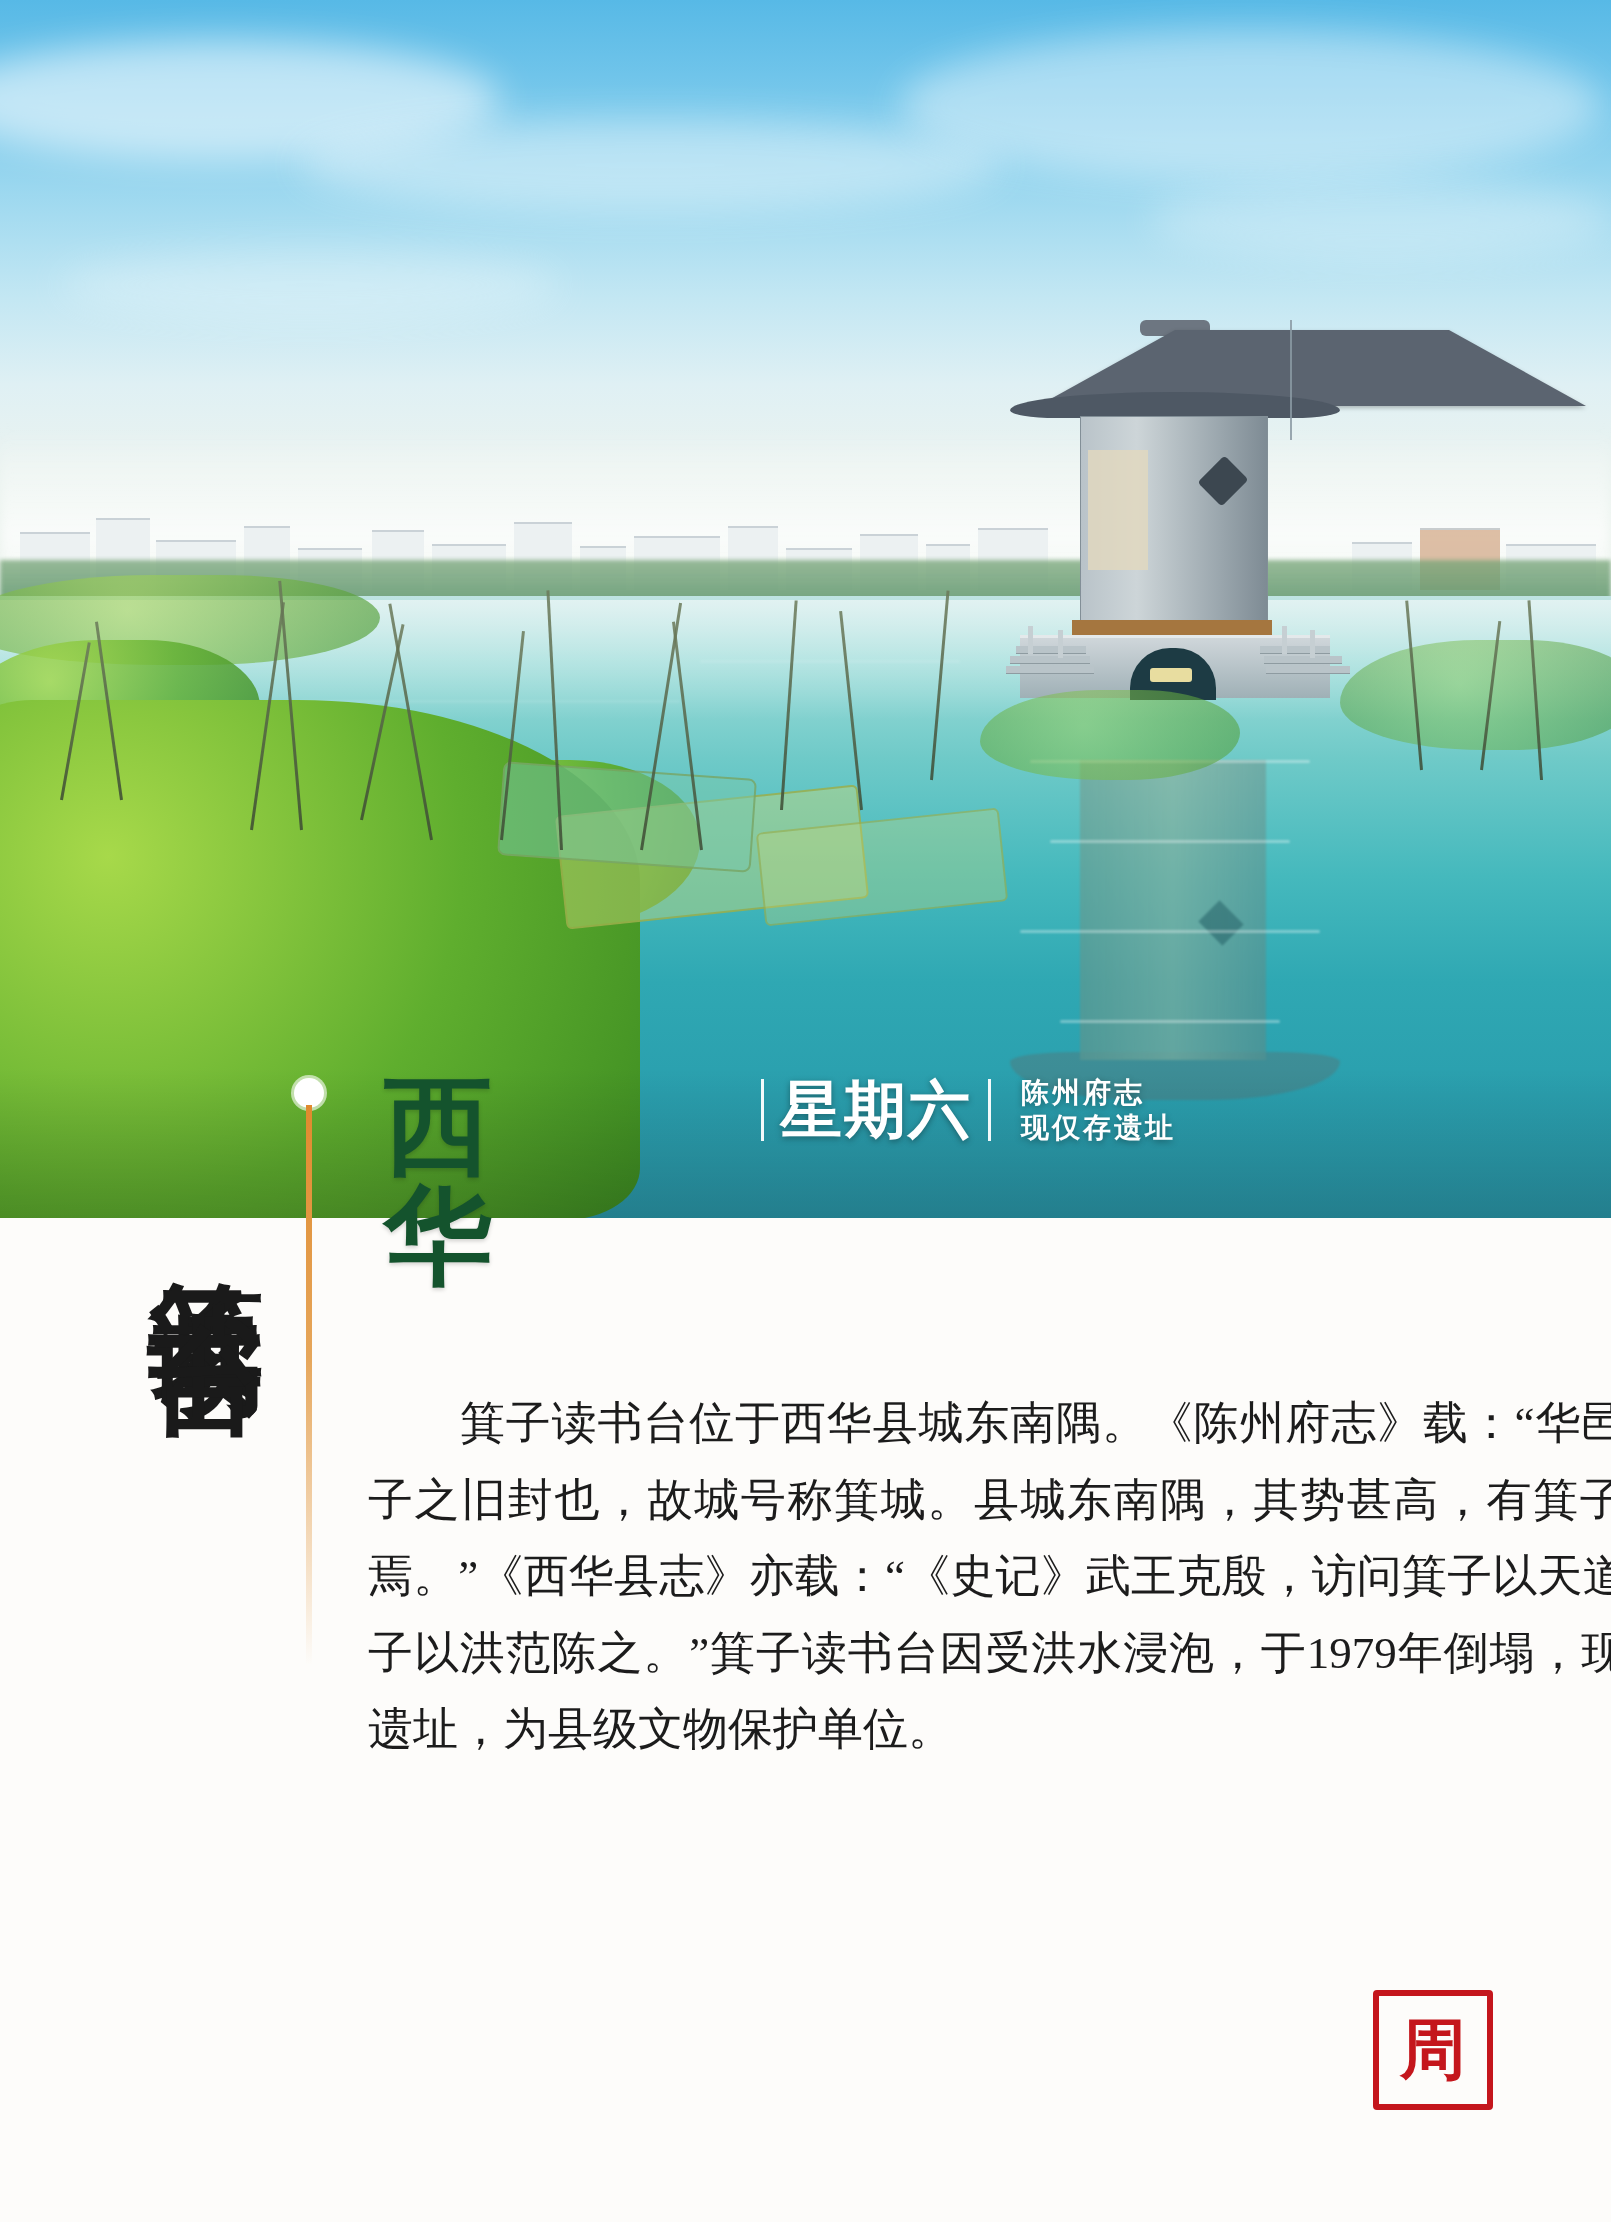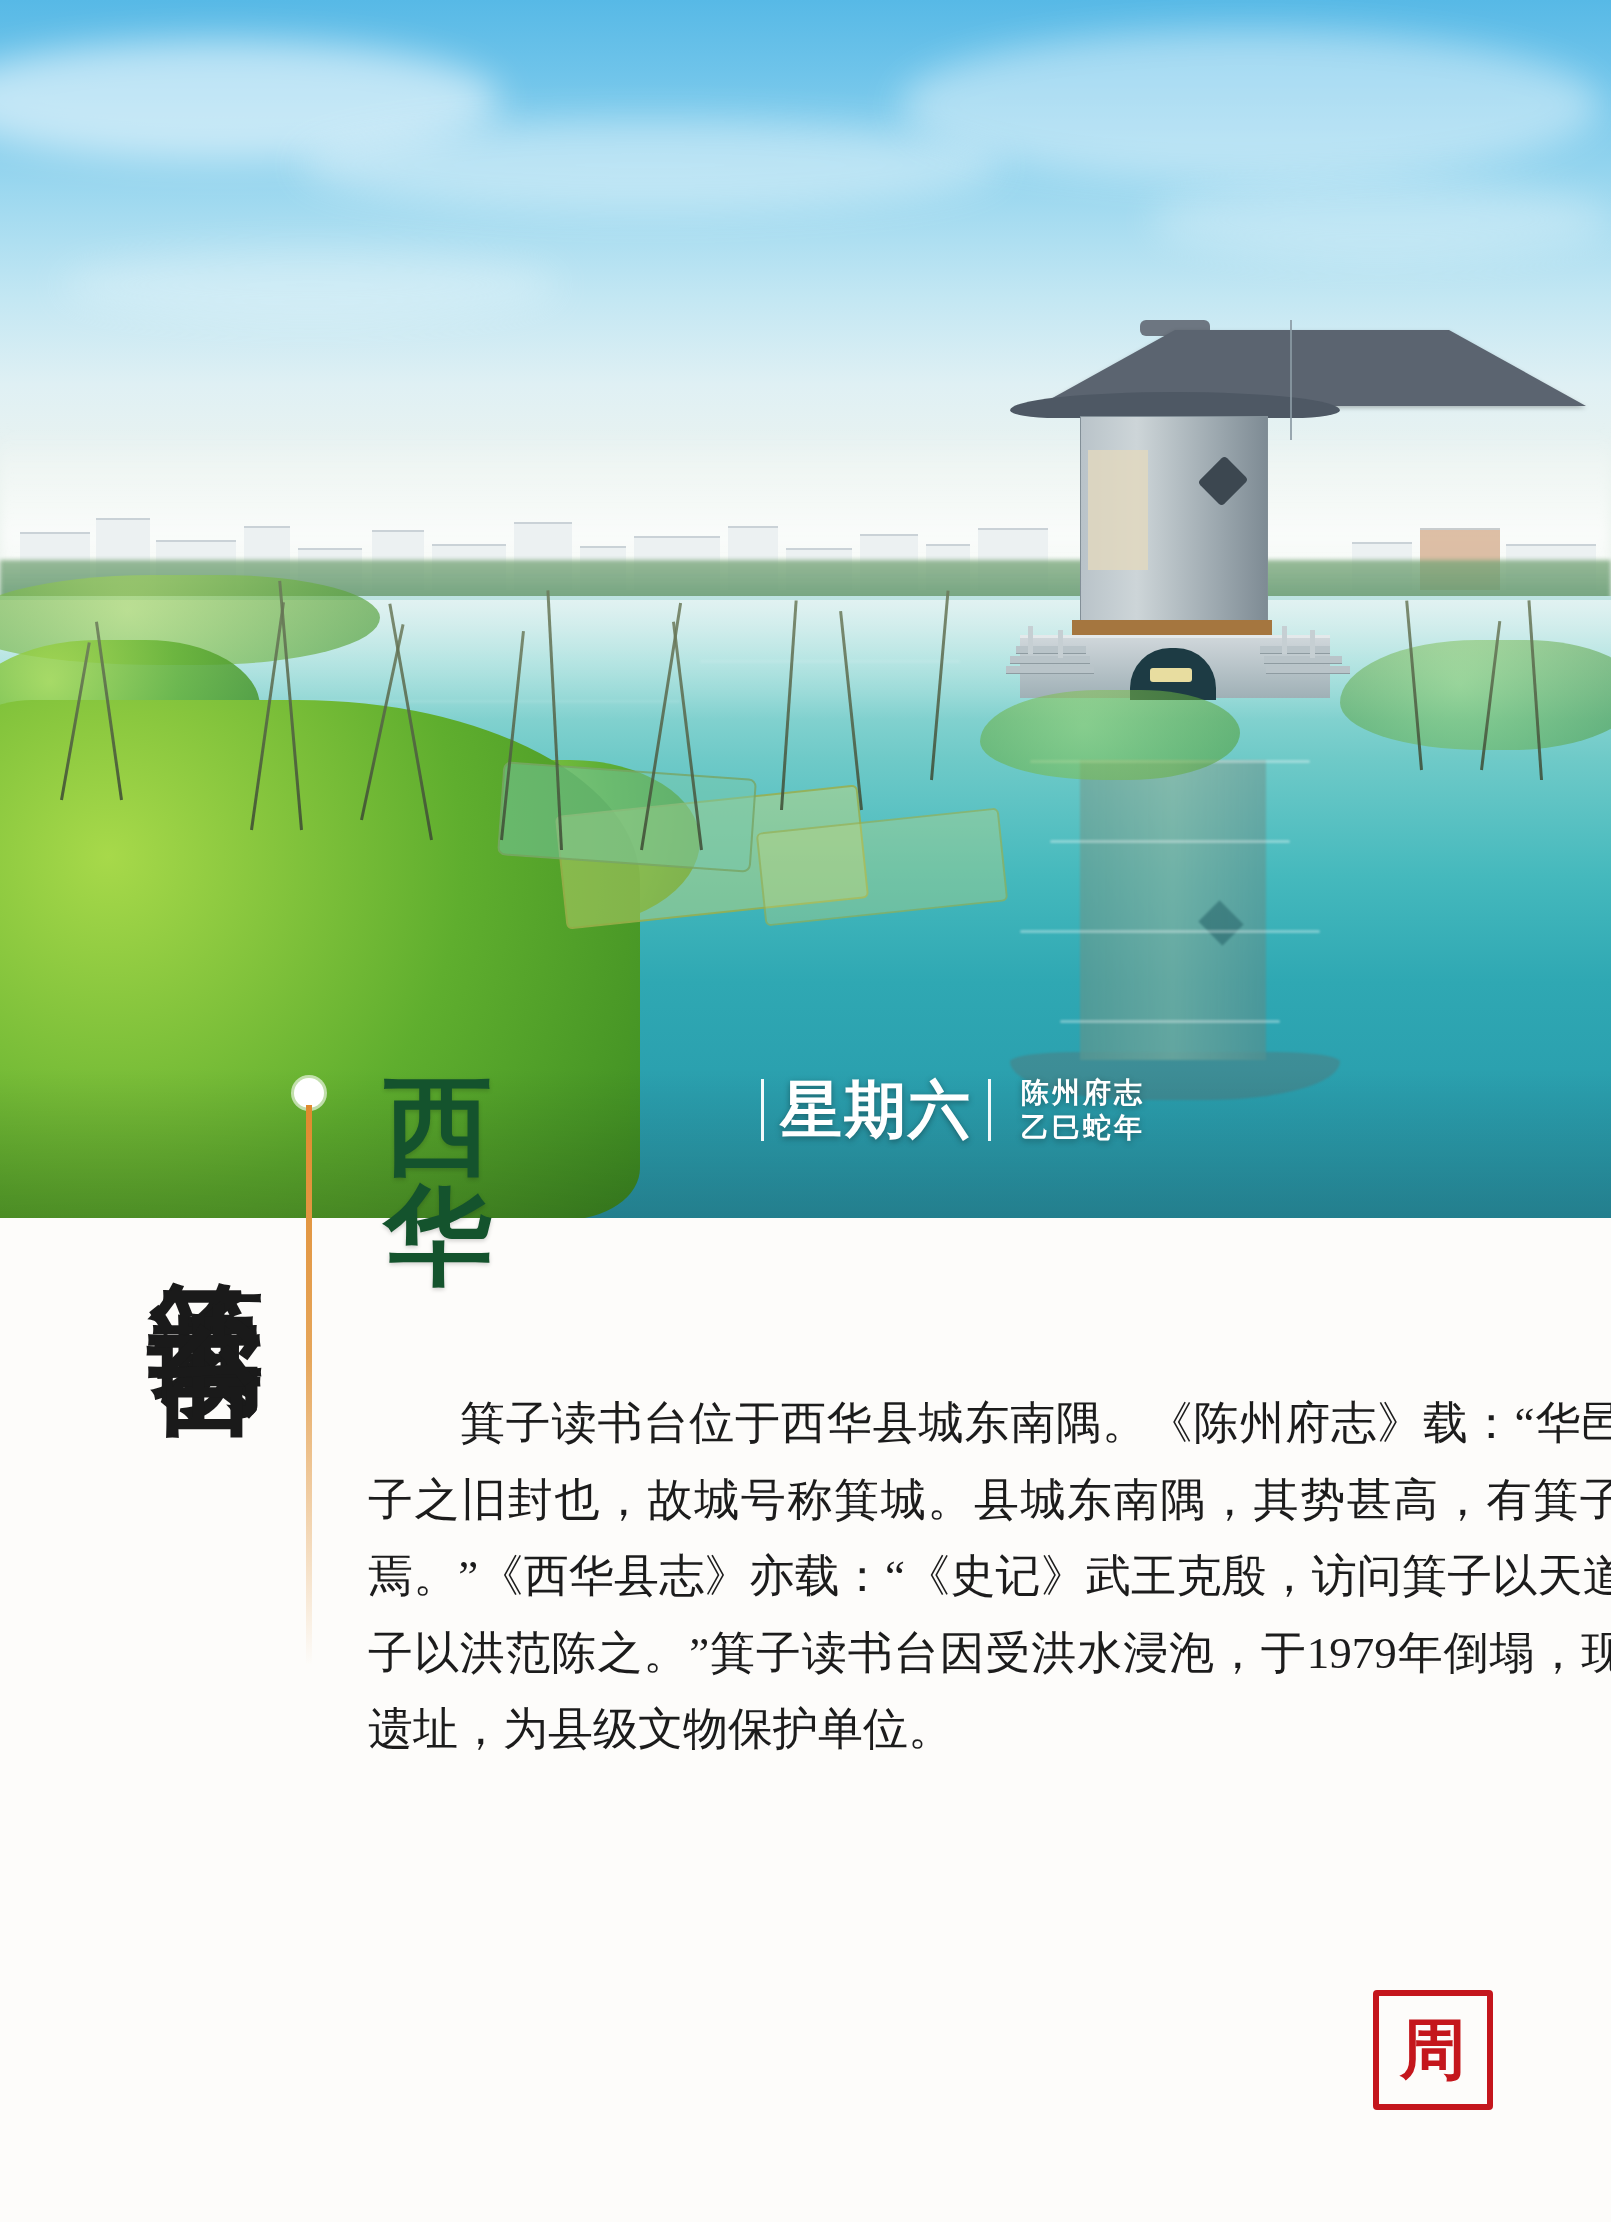--- a/index.html
+++ b/index.html
@@ -441,21 +441,21 @@
     <div class="pole" style="left:1290px;top:320px;width:2px;height:120px;background:#8b9aa3;"></div>
 
     <div class="photo-fade-bottom"></div>
 
     <div class="date-row">
       <span class="date-sep"></span>
       <span class="date-week">星期六</span>
       <span class="date-sep"></span>
       <span class="lunar">
         <span>陈州府志</span>
-        <span>乙巳蛇年</span>
+        <span>现仅存遗址</span>
       </span>
     </div>
   </div>
 
   <div class="vdot"></div>
   <div class="vline"></div>
   <div class="county">西华</div>
   <div class="vtitle">箕子读书台</div>
 
   <div class="body-wrap">

